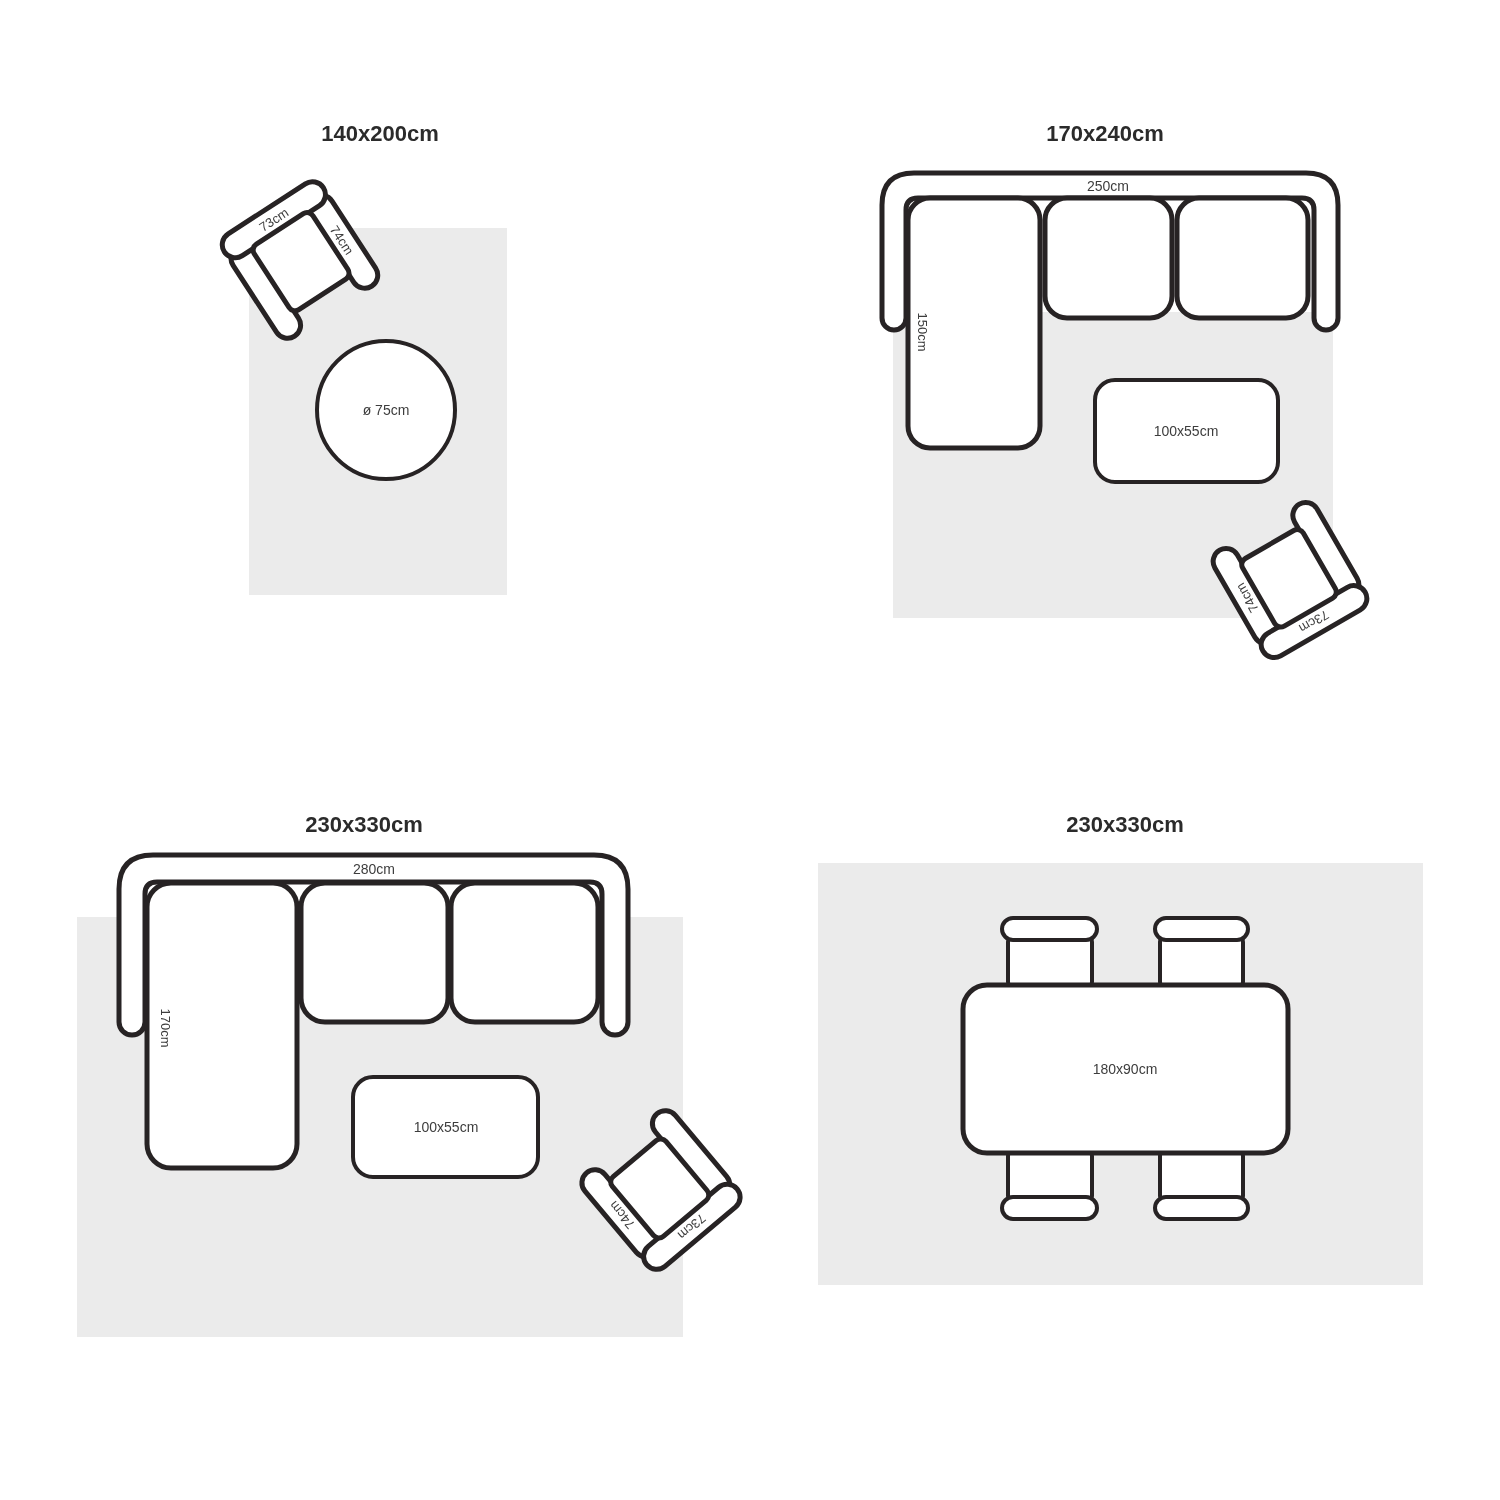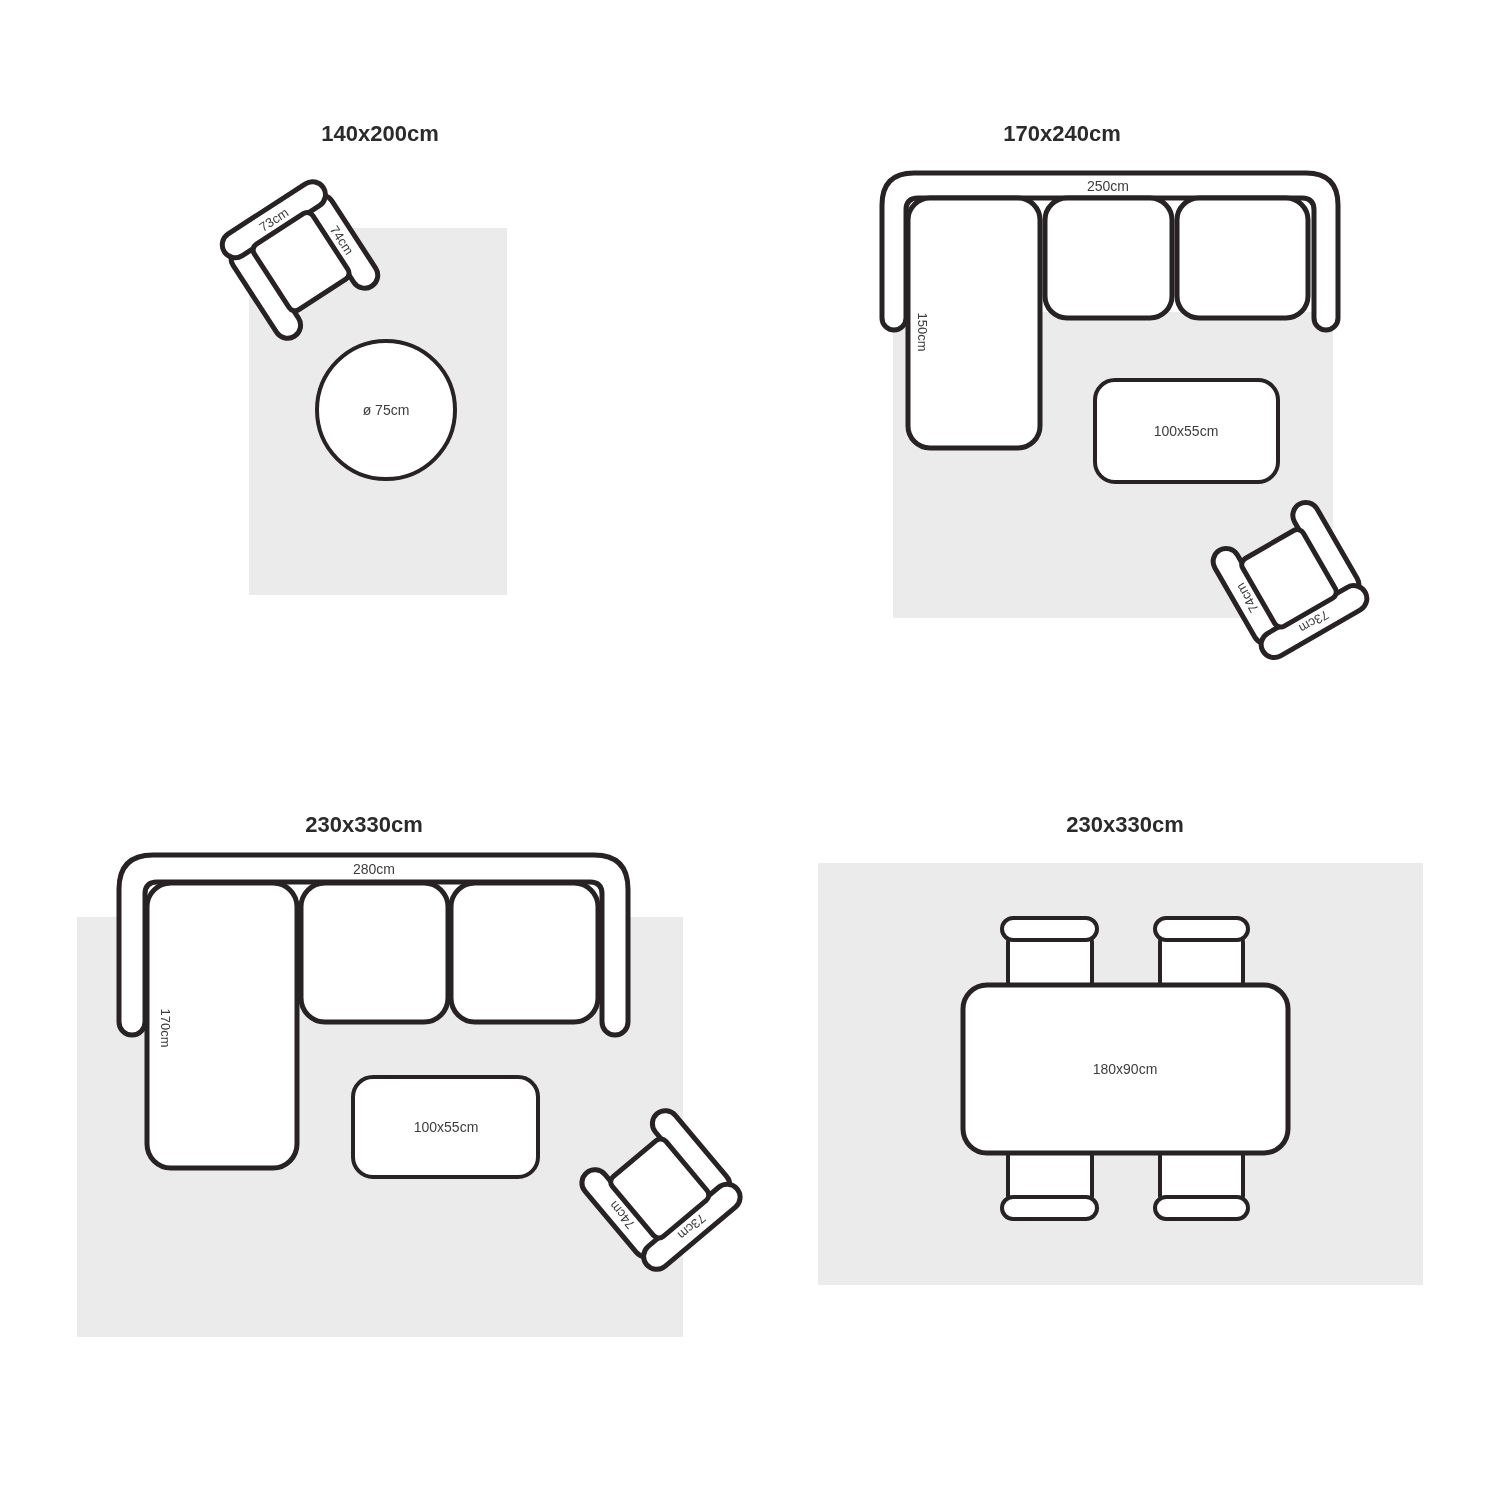--- a/index.html
+++ b/index.html
@@ -14,21 +14,21 @@
   text{font-family:"Liberation Sans",sans-serif;fill:var(--label,#3d3d3d);text-anchor:middle;}
   .t14{font-size:14px;}
   .t13{font-size:13px;}
 </style>
 </head>
 <body>
 
 <div id="canvas">
 
   <div class="qtitle" style="left:380px;top:121px;">140x200cm</div>
-  <div class="qtitle" style="left:1062px;top:121px;">170x240cm</div>
+  <div class="qtitle" style="left:1105px;top:121px;">170x240cm</div>
   <div class="qtitle" style="left:364px;top:812px;">230x330cm</div>
   <div class="qtitle" style="left:1125px;top:812px;">230x330cm</div>
 
   <svg id="scene" width="1500" height="1500" viewBox="0 0 1500 1500">
 
     <defs>
       <g id="armchair-shape">
         <rect class="s5" x="-59" y="-45" width="26" height="106" rx="13"></rect>
         <rect class="s5" x="33" y="-45" width="26" height="106" rx="13"></rect>
         <rect class="s5" x="-59" y="-61" width="118" height="26" rx="13"></rect>

